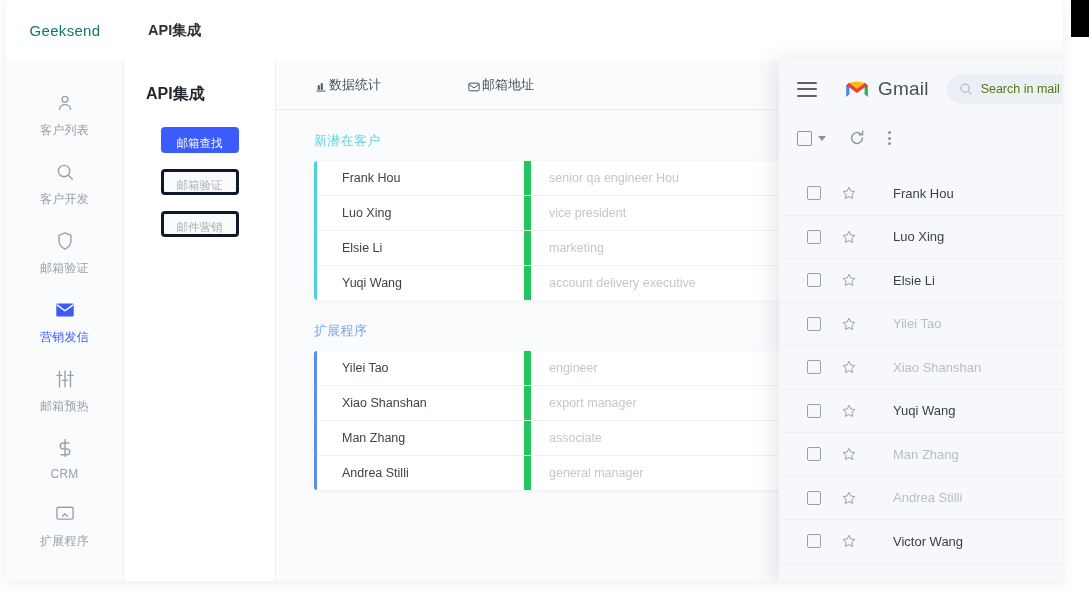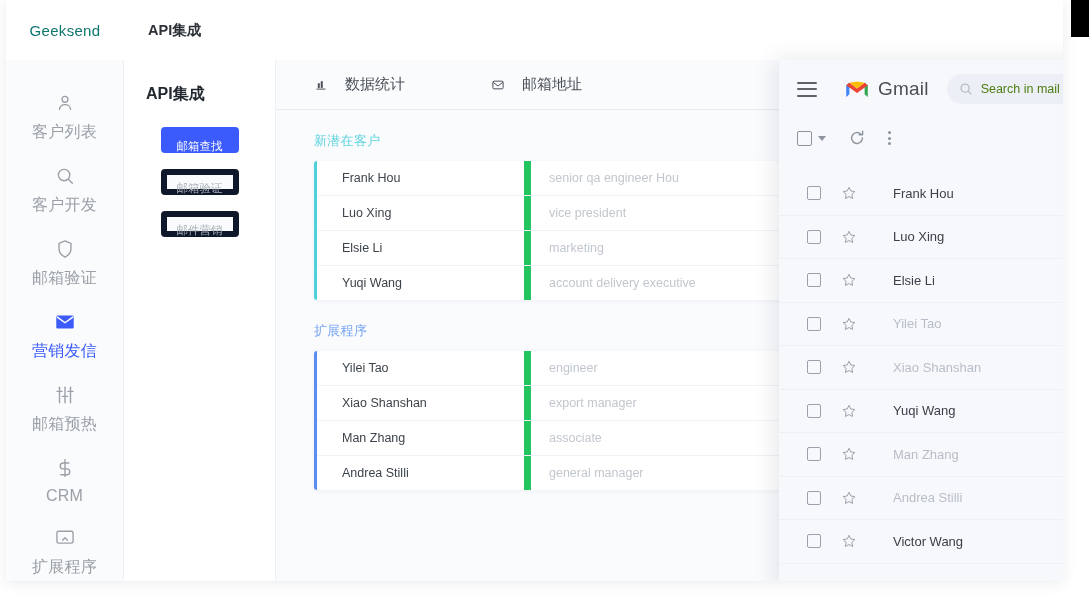--- a/index.html
+++ b/index.html
@@ -42,53 +42,53 @@
   .rail {
     position:absolute; left:0; top:60px; width:118px; bottom:0;
     background:#fafbfc; border-right:1px solid #eef0f3;
     padding-top:22px; box-sizing:border-box;
   }
   .rail-item {
     display:flex; flex-direction:column; align-items:center;
     gap:8px; padding:10px 0 12px 0; cursor:pointer; user-select:none;
   }
   .rail-item .ri-icon { width:22px; height:22px; color:#9aa0a8; display:block; }
-  .rail-item .ri-label { font-size:16px; color:#9aa0a8; letter-spacing:.2px; }
+  .rail-item .ri-label { font-size:12px; color:#9aa0a8; letter-spacing:.2px; }
   .rail-item.active .ri-icon { color:#3b5bfd; }
   .rail-item.active .ri-label { color:#3b5bfd; }
 
   
   .subpanel {
     position:absolute; left:118px; top:60px; width:152px; bottom:0;
     background:#ffffff; border-right:1px solid #eef0f3;
     padding:24px 0 0 0; box-sizing:border-box;
   }
   .subpanel-title {
     font-size:16px; font-weight:700; color:#222830; padding:0 0 0 22px; margin-bottom:22px;
   }
   .sp-btn {
     display:block; width:78px; margin:8px auto 16px auto; height:26px; line-height:26px;
     text-align:center; font-size:11.5px; border-radius:4px; cursor:pointer;
-    border:6px solid #0f172a; background:#fafbfc; color:#aab0b8;
+    border:3px solid #0f172a; background:#fafbfc; color:#aab0b8;
     box-sizing:border-box;
   }
   .sp-btn.primary {
     background:#3b5bfd; border-color:#3b5bfd; color:#ffffff;
   }
 
   
   .content {
     position:absolute; left:270px; top:60px; right:0; bottom:0;
     background:#fafbfd; padding:0; box-sizing:border-box; overflow:hidden;
   }
   .tabs {
     display:flex; align-items:center; height:50px; padding:0 0 0 38px;
     border-bottom:1px solid #e9ecef; background:#fafbfd; box-sizing:border-box;
   }
-  .tab { display:flex; align-items:center; gap:17px; font-size:15px; color:#4a5058; cursor:pointer; }
+  .tab { display:flex; align-items:flex-end; gap:1px; font-size:13px; color:#4a5058; cursor:pointer; }
   .tab + .tab { margin-left:86px; }
   .tab svg { width:14px; height:14px; color:#4a5058; }
 
   .section { padding:22px 0 0 38px; }
   .section-title { font-size:13px; margin-bottom:11px; letter-spacing:.3px; }
   .section-title.cyan { color:#5fd4de; }
   .section-title.blue { color:#7aa6f5; }
 
   .table-card {
     width:505px; background:#ffffff; border-radius:3px;

